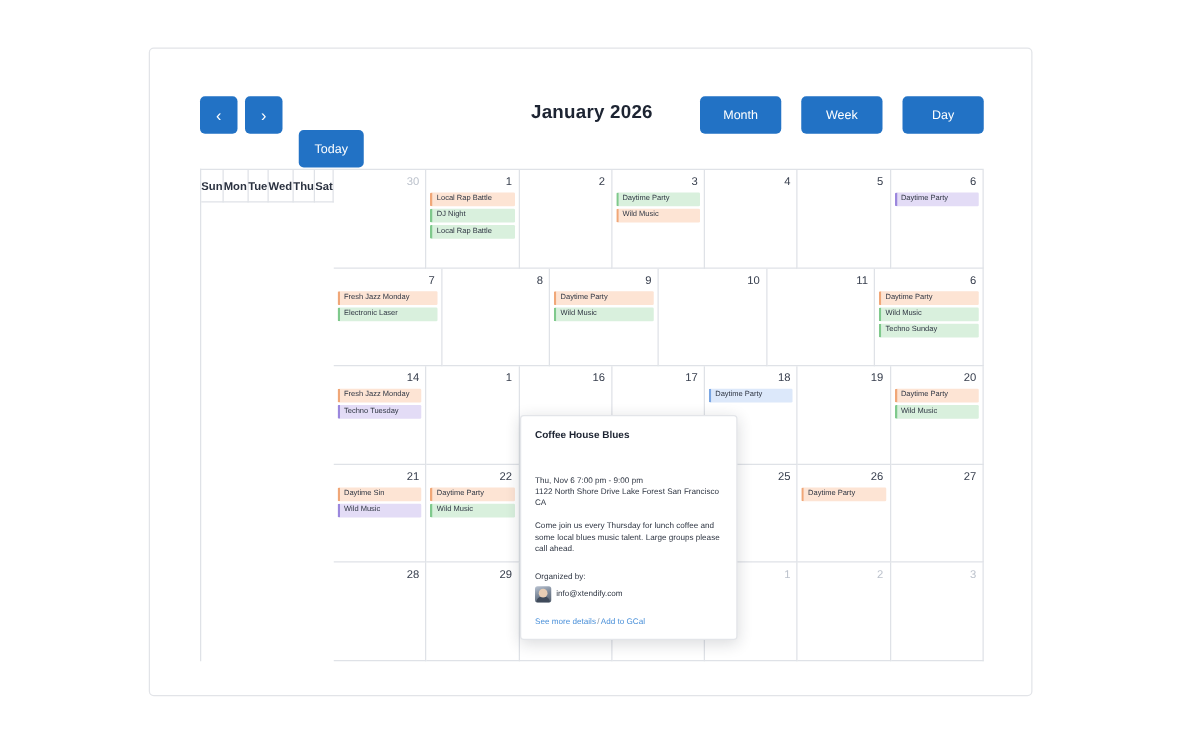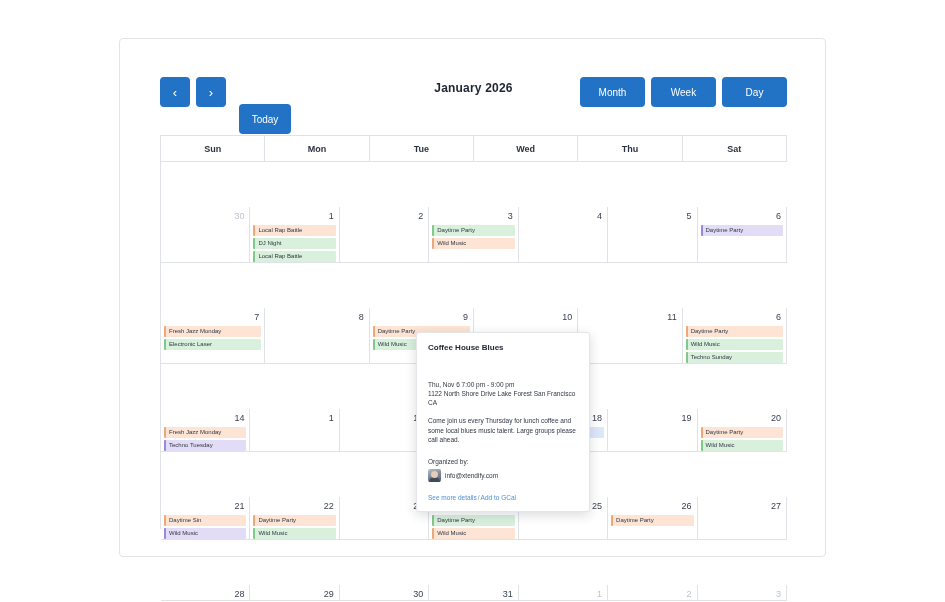--- a/index.html
+++ b/index.html
@@ -74,52 +74,52 @@
     margin-left: 7px;
     margin-top: 27px;
   }
 
   .title {
     position: absolute;
     left: 0;
     right: 0;
     top: 4px;
     text-align: center;
-    font-size: 12px;
+    font-size: 15px;
     font-weight: bold;
     color: #1d2432;
     letter-spacing: 0.2px;
   }
 
   .view-group {
     position: absolute;
     right: 0;
     top: 0;
     display: flex;
-    gap: 6px;
+    gap: 16px;
   }
 
   .btn-view {
     width: 65px;
     height: 30px;
   }
 
   
   .calendar {
     position: absolute;
     left: 40px;
     top: 96px;
     width: 627px;
     height: 394px;
     border: 1px solid #dfe2e7;
     border-right: none;
     border-bottom: none;
     box-sizing: border-box;
     display: flex;
-    flex-direction: column;
+    flex-direction: row;
   }
 
   .dow-row {
     display: flex;
     height: 26px;
     flex: 0 0 26px;
   }
 
   .dow-cell {
     flex: 1 1 0;
@@ -140,21 +140,20 @@
   }
 
   .day-cell {
     flex: 1 1 0;
     border-right: 1px solid #dfe2e7;
     border-bottom: 1px solid #dfe2e7;
     box-sizing: border-box;
     position: relative;
     padding: 4px 3px 0 3px;
     overflow: hidden;
-    margin-top: 45px;
   }
 
   .day-num {
     text-align: right;
     font-size: 9px;
     color: #39404f;
     padding-right: 2px;
     line-height: 11px;
   }
 

